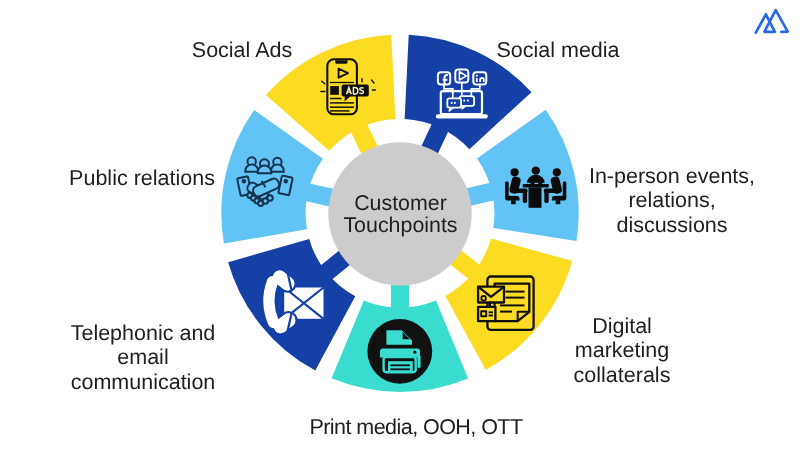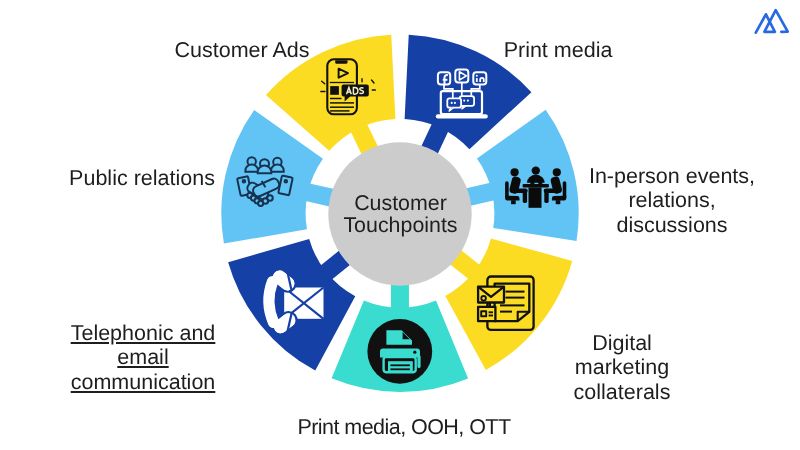--- a/index.html
+++ b/index.html
@@ -183,19 +183,19 @@
     <circle cx="249.9" cy="195.3" r="2.6"></circle>
     <circle cx="253.5" cy="198.1" r="2.6"></circle>
     <circle cx="257.1" cy="200.8" r="2.6"></circle>
     <circle cx="260.7" cy="203.3" r="2.6"></circle>
     <circle cx="265.4" cy="201.1" r="2.75"></circle>
     <circle cx="270" cy="198" r="2.75"></circle>
   </g>
 </g>
 
 </svg>
-<div class="lbl" style="left:162px;top:37.5px;width:160px;">Customer Ads</div>
-<div class="lbl" style="left:478px;top:37.5px;width:160px;">Print media</div>
+<div class="lbl" style="left:162px;top:37.5px;width:160px;">Social Ads</div>
+<div class="lbl" style="left:478px;top:37.5px;width:160px;">Social media</div>
 <div class="lbl" style="left:572px;top:164px;width:200px;">In-person events, relations, discussions</div>
-<div class="lbl" style="left:532px;top:331px;width:180px;">Digital<br>marketing<br>collaterals</div>
-<div class="lbl" style="left:284px;top:414.5px;width:240px;letter-spacing:-0.55px;">Print media, OOH, OTT</div>
-<div class="lbl" style="left:53px;top:321px;width:180px;text-decoration:underline;">Telephonic and email communication</div>
+<div class="lbl" style="left:532px;top:314px;width:180px;">Digital<br>marketing<br>collaterals</div>
+<div class="lbl" style="left:296px;top:414.5px;width:240px;letter-spacing:-0.55px;">Print media, OOH, OTT</div>
+<div class="lbl" style="left:53px;top:321px;width:180px;">Telephonic and email communication</div>
 <div class="lbl" style="left:52px;top:166px;width:180px;">Public relations</div>
 
 </body></html>

